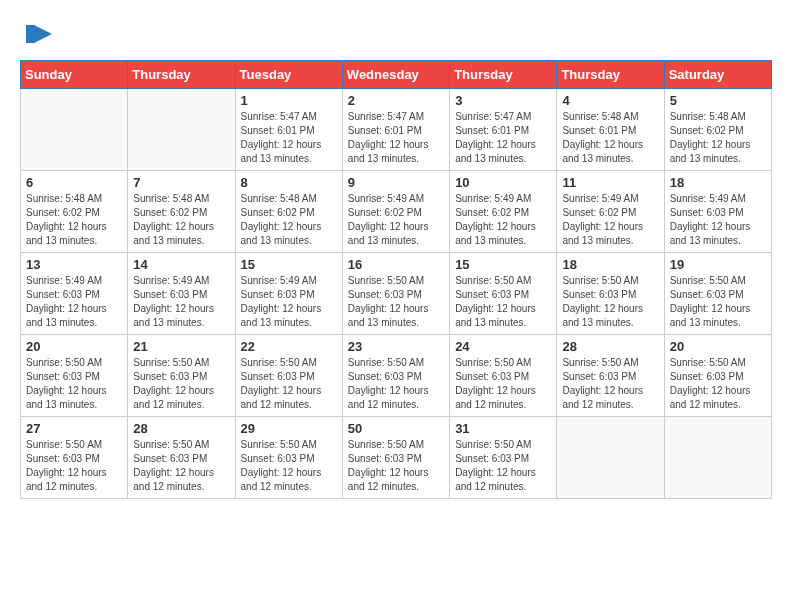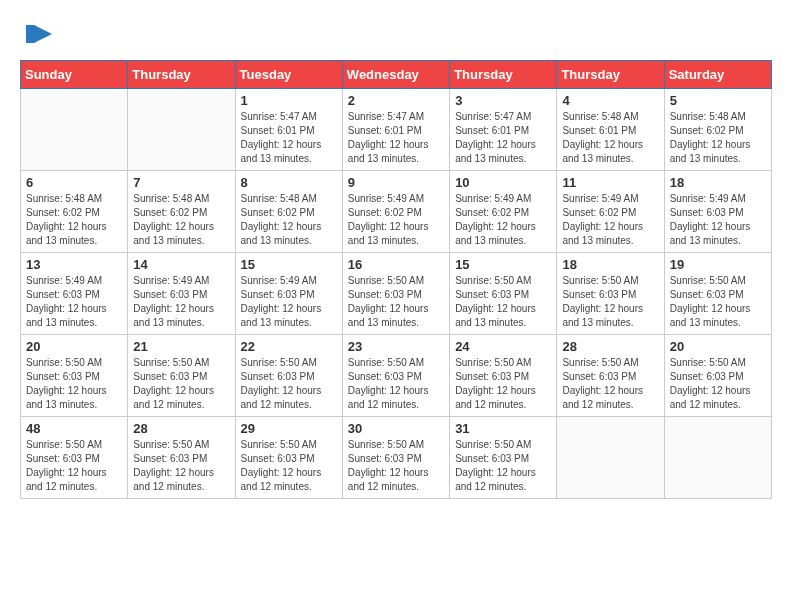--- a/index.html
+++ b/index.html
@@ -308,42 +308,42 @@
         <td>
           <span class="day-num">20</span>
           <div class="day-info" style="white-space: pre-line;">Sunrise: 5:50 AM
 Sunset: 6:03 PM
 Daylight: 12 hours
 and 12 minutes.</div>
         </td>
       </tr>
       <tr>
         <td>
-          <span class="day-num">48</span>
+          <span class="day-num">27</span>
           <div class="day-info" style="white-space: pre-line;">Sunrise: 5:50 AM
 Sunset: 6:03 PM
 Daylight: 12 hours
 and 12 minutes.</div>
         </td>
         <td>
           <span class="day-num">28</span>
           <div class="day-info" style="white-space: pre-line;">Sunrise: 5:50 AM
 Sunset: 6:03 PM
 Daylight: 12 hours
 and 12 minutes.</div>
         </td>
         <td>
           <span class="day-num">29</span>
           <div class="day-info" style="white-space: pre-line;">Sunrise: 5:50 AM
 Sunset: 6:03 PM
 Daylight: 12 hours
 and 12 minutes.</div>
         </td>
         <td>
-          <span class="day-num">30</span>
+          <span class="day-num">50</span>
           <div class="day-info" style="white-space: pre-line;">Sunrise: 5:50 AM
 Sunset: 6:03 PM
 Daylight: 12 hours
 and 12 minutes.</div>
         </td>
         <td>
           <span class="day-num">31</span>
           <div class="day-info" style="white-space: pre-line;">Sunrise: 5:50 AM
 Sunset: 6:03 PM
 Daylight: 12 hours

